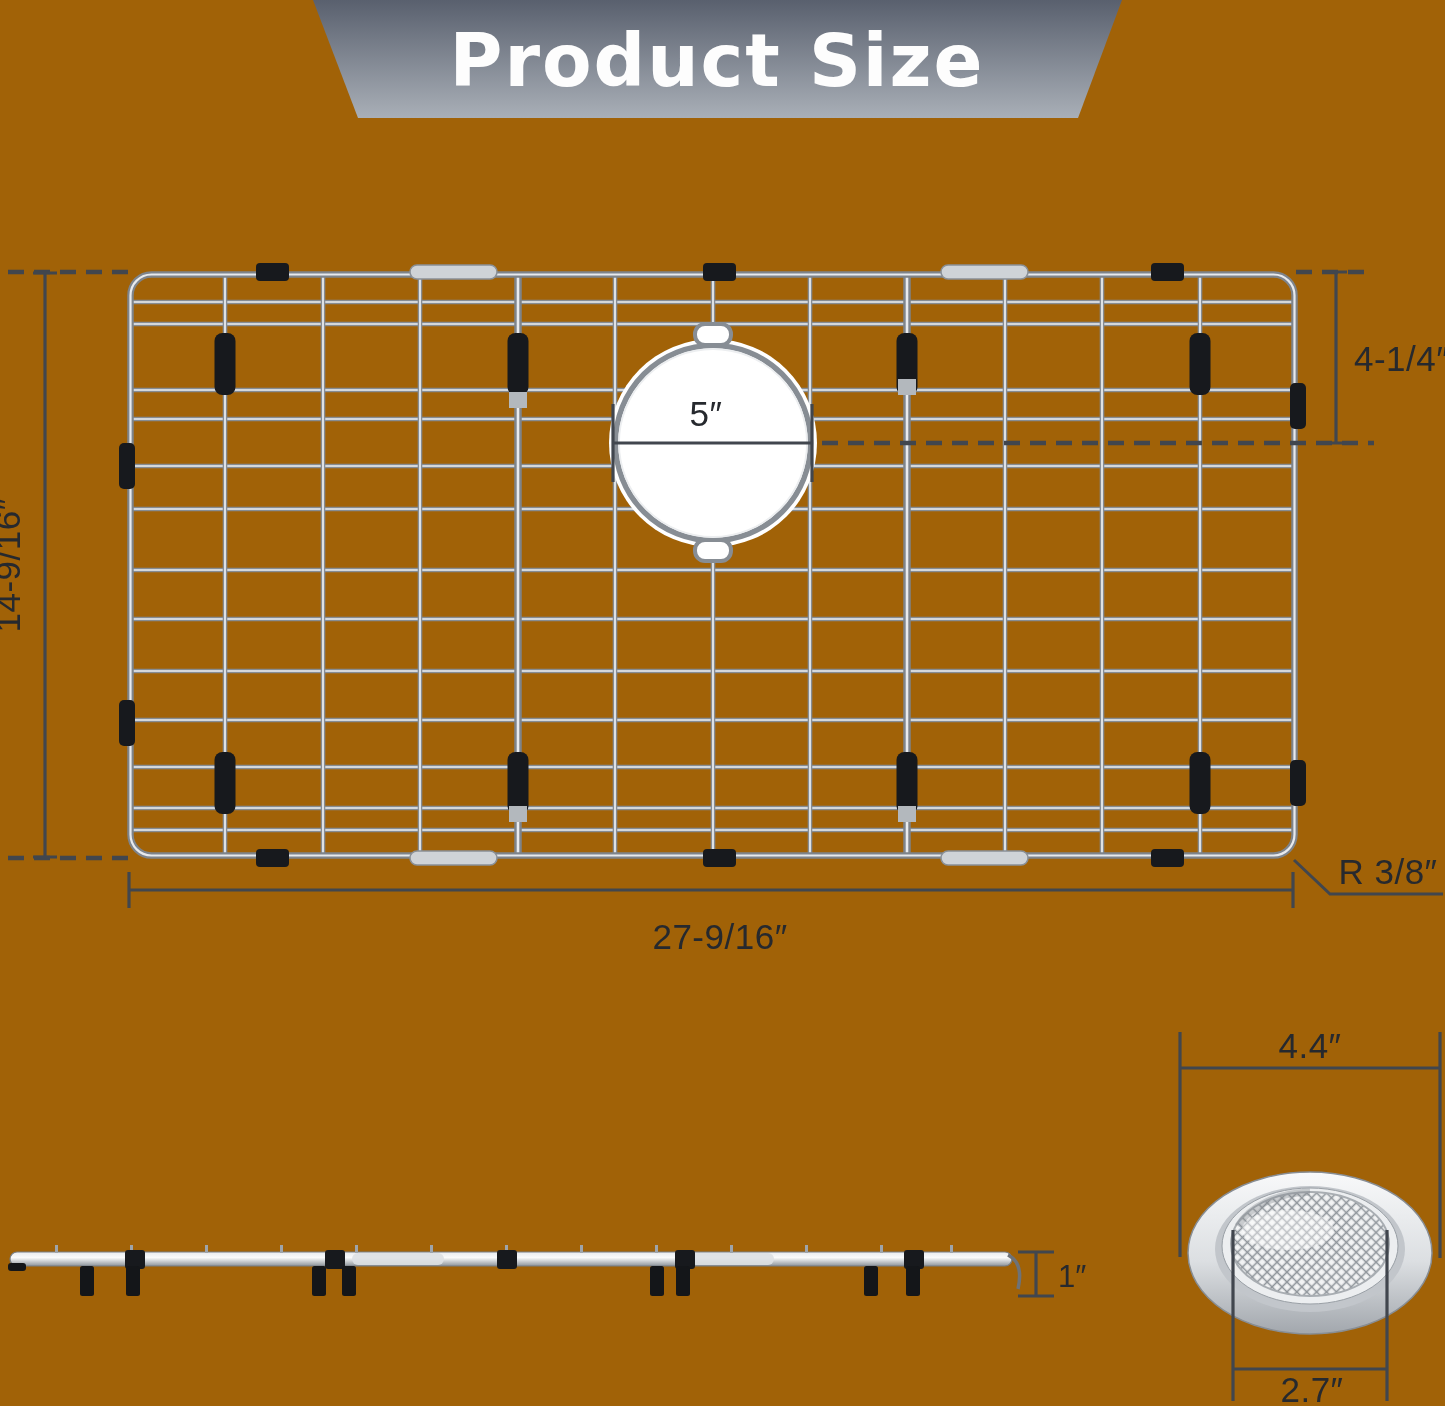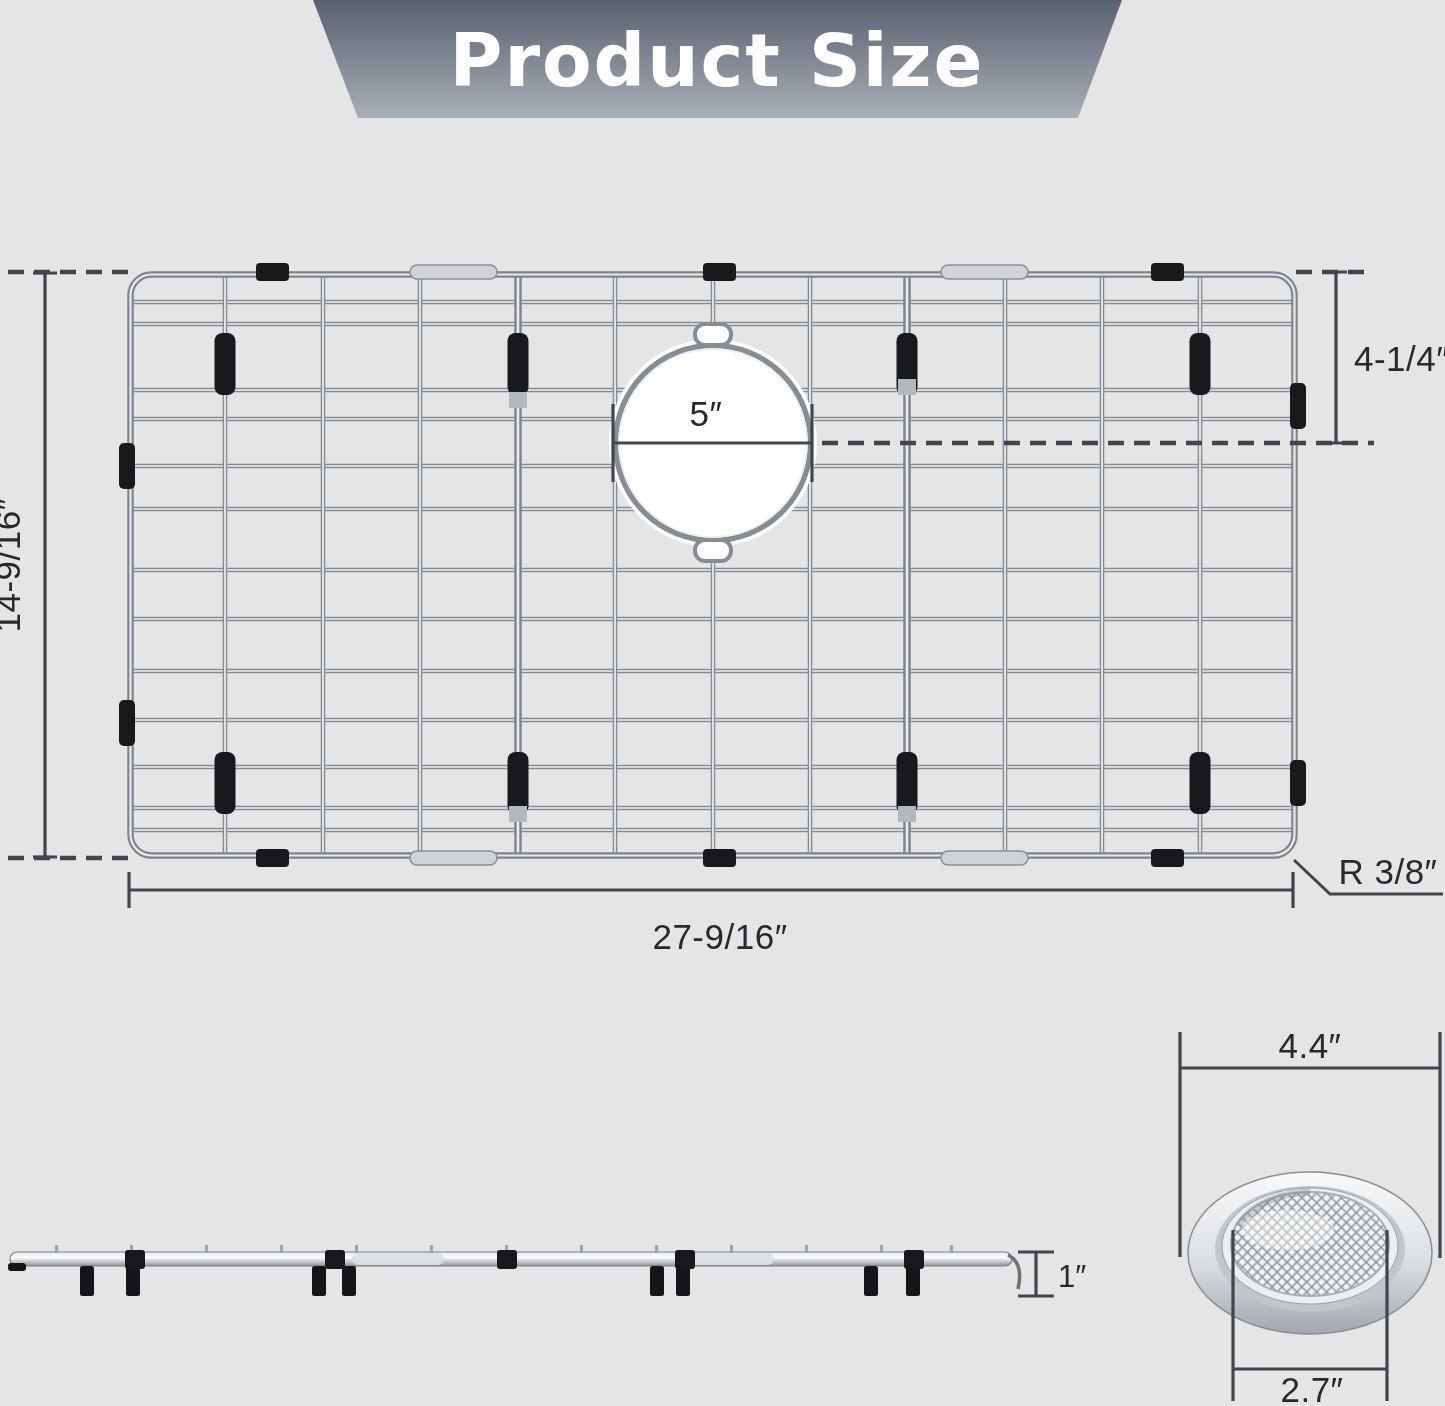--- a/index.html
+++ b/index.html
@@ -1,16 +1,16 @@
 <!DOCTYPE html>
 <html><head>
 <meta charset="utf-8">
 <style>
   html,body{margin:0;padding:0;background:#ffffff;}
-  .stage{width:1445px;height:1406px;position:relative;background:#e5e5e5;overflow:hidden;}
+  .stage{width:1445px;height:1406px;position:relative;background:#a16207;overflow:hidden;}
   svg{display:block;}
   text{font-family:"Liberation Sans","DejaVu Sans",sans-serif;fill:#26292e;}
   .dim-text{font-size:35px;letter-spacing:0.5px;}
   .dim-text-sm{font-size:31px;}
   .banner-text{font-family:"DejaVu Sans","Liberation Sans",sans-serif;font-weight:bold;font-size:73px;fill:#fdfdfd;letter-spacing:2px;}
 </style>
 </head>
 <body>
 
 <div class="stage">

